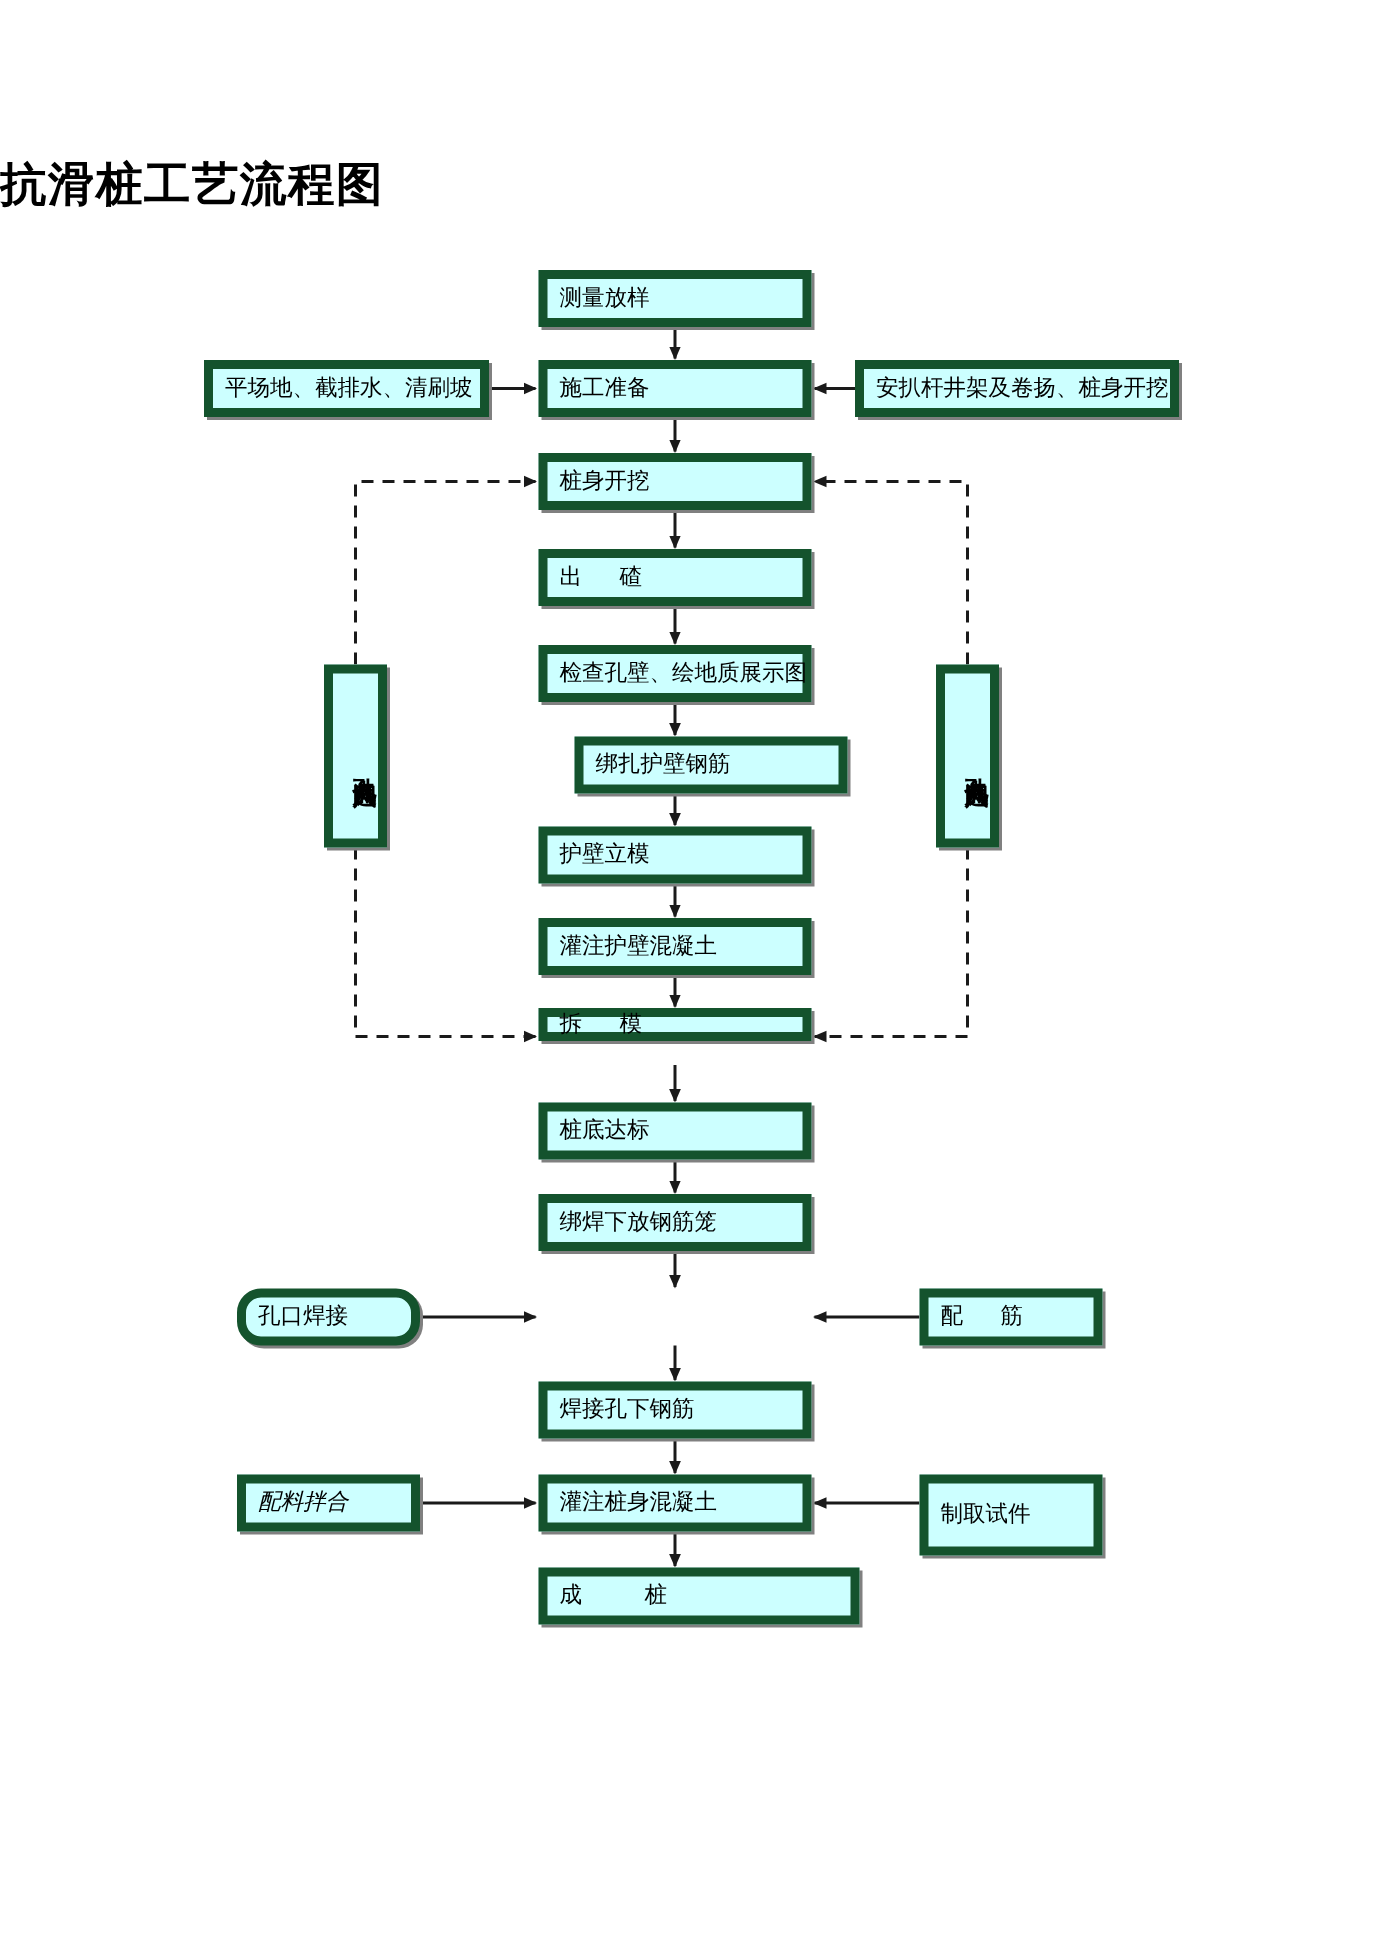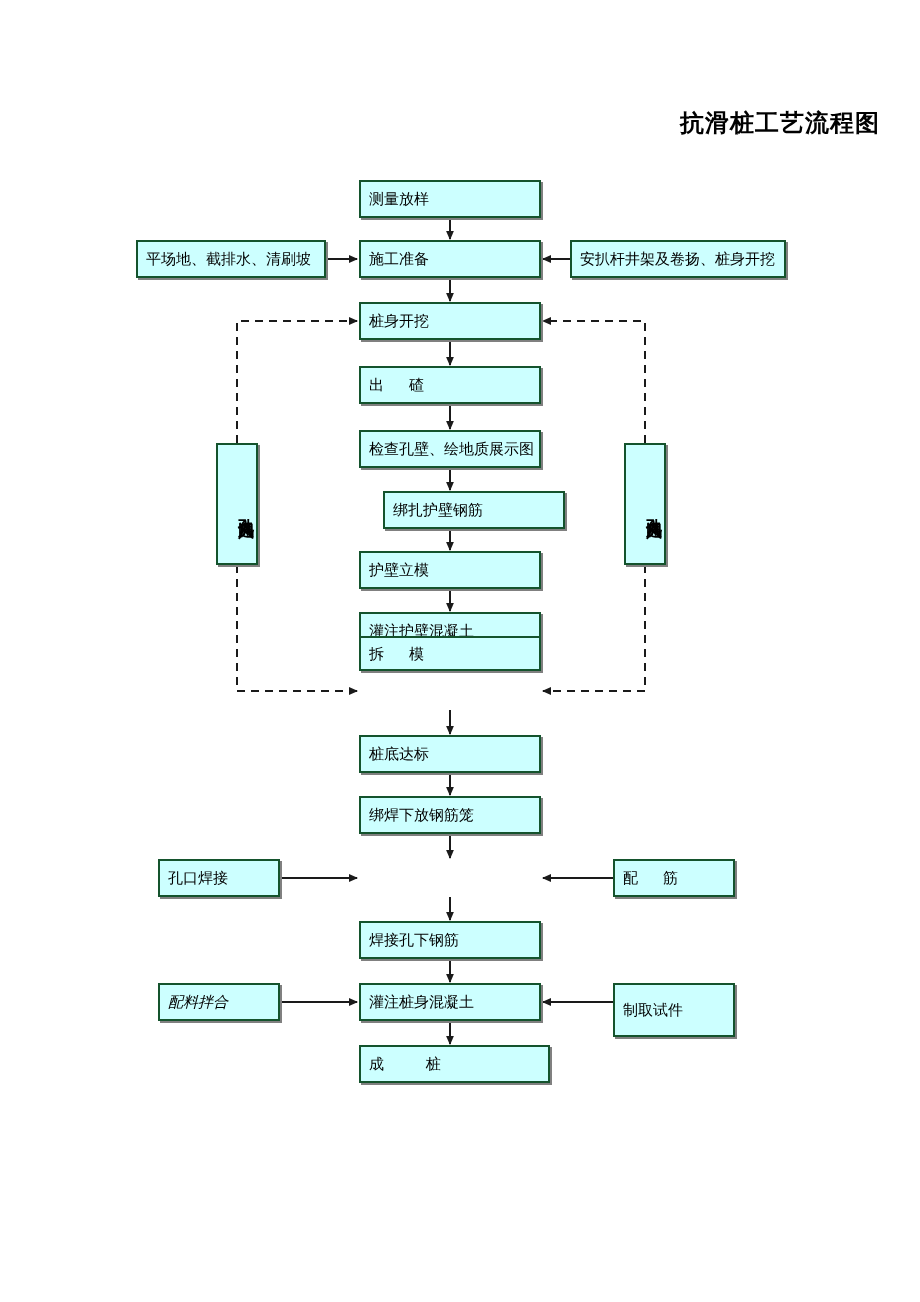--- a/index.html
+++ b/index.html
@@ -15,32 +15,32 @@
     width: 920px;
     height: 1302px;
     background: #ffffff;
     overflow: hidden;
   }
   #title {
     position: absolute;
     left: 0;
     top: 108px;
     width: 880px;
-    text-align: right;
-    font-size: 24px;
+    text-align: left;
+    font-size: 31px;
     font-weight: bold;
     color: #000000;
     letter-spacing: 1px;
     line-height: 30px;
   }
   .node {
     position: absolute;
     box-sizing: border-box;
     background: #ccffff;
-    border: 2px solid #14532d;
+    border: 6px solid #14532d;
     box-shadow: 2px 2px 0 0 #808080;
     color: #000000;
     font-size: 15px;
     line-height: 1.2;
     display: flex;
     align-items: center;
   }
   .node .label {
     display: block;
     padding-left: 8px;
@@ -133,43 +133,43 @@
   </div>
   <div class="node center-h" style="left:359px;top:491px;width:182px;height:38px;margin-left:24px;">
     <span class="label">绑扎护壁钢筋</span>
   </div>
   <div class="node center-h" style="left:359px;top:551px;width:182px;height:38px;">
     <span class="label">护壁立模</span>
   </div>
   <div class="node center-h" style="left:359px;top:612px;width:182px;height:38px;">
     <span class="label">灌注护壁混凝土</span>
   </div>
-  <div class="node center-h" style="left:359px;top:636px;width:182px;height:35px;">
+  <div class="node center-h" style="left:359px;top:672px;width:182px;height:22px;">
     <span class="label">拆      模</span>
   </div>
   <div class="node center-h" style="left:359px;top:735px;width:182px;height:38px;">
     <span class="label">桩底达标</span>
   </div>
   <div class="node center-h" style="left:359px;top:796px;width:182px;height:38px;">
     <span class="label">绑焊下放钢筋笼</span>
   </div>
   <div class="node center-h" style="left:359px;top:921px;width:182px;height:38px;">
     <span class="label">焊接孔下钢筋</span>
   </div>
   <div class="node center-h" style="left:359px;top:983px;width:182px;height:38px;">
     <span class="label">灌注桩身混凝土</span>
   </div>
-  <div class="node center-h" style="left:359px;top:1045px;width:191px;height:38px;">
+  <div class="node center-h" style="left:359px;top:1045px;width:214px;height:38px;">
     <span class="label">成          桩</span>
   </div>
 
   <div class="node center-h" style="left:136px;top:240px;width:190px;height:38px;">
     <span class="label">平场地、截排水、清刷坡</span>
   </div>
-  <div class="node center-h" style="left:158px;top:859px;width:122px;height:38px;">
+  <div class="node center-h" style="left:158px;top:859px;width:122px;height:38px;border-radius:16px;">
     <span class="label">孔口焊接</span>
   </div>
   <div class="node center-h" style="left:158px;top:983px;width:122px;height:38px;font-style:italic;">
     <span class="label">配料拌合</span>
   </div>
 
   <div class="node center-h" style="left:570px;top:240px;width:216px;height:38px;">
     <span class="label">安扒杆井架及卷扬、桩身开挖</span>
   </div>
   <div class="node center-h" style="left:613px;top:859px;width:122px;height:38px;">

